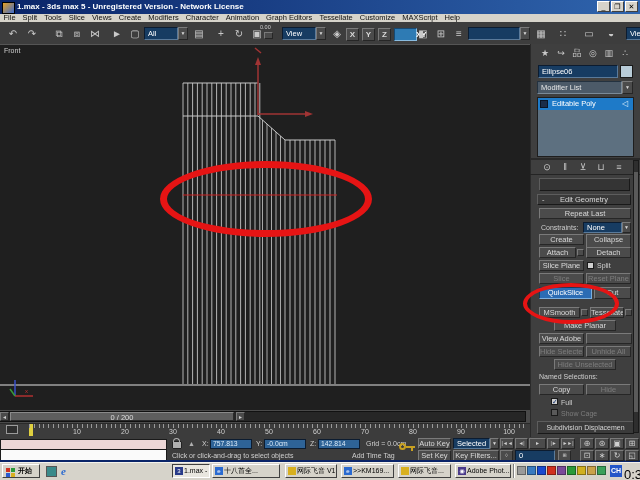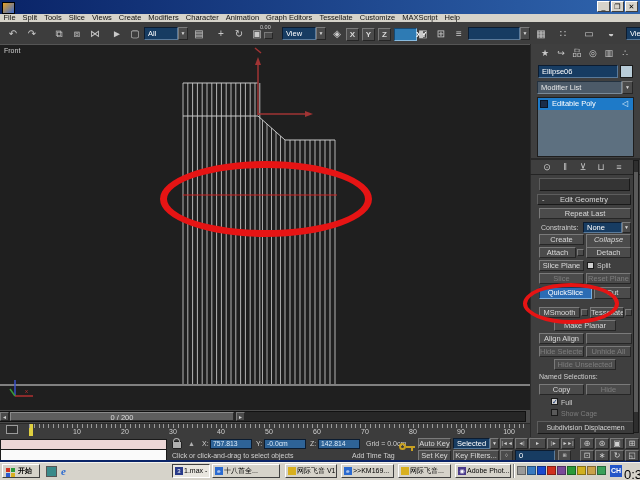--- a/index.html
+++ b/index.html
@@ -75,20 +75,21 @@
         font-size:7px;color:#000;line-height:12px;padding-left:11px;overflow:hidden;white-space:nowrap;box-sizing:border-box;}
   .task.active{background:#e8e6df;border-color:#404040 #fff #fff #404040;}
   .tico{position:absolute;left:2px;top:2px;width:8px;height:8px;font-size:6px;line-height:8px;color:#fff;text-align:center;}
   .trayico{position:absolute;top:466px;width:9px;height:9px;border:1px solid rgba(0,0,0,.35);box-sizing:border-box;}
 </style>
 </head>
 <body>
 
 <div id="titlebar" class="abs">
   <div class="abs" style="left:2px;top:2px;width:11px;height:10px;background:linear-gradient(135deg,#e8a020,#3a6ad0);border:1px solid #000;"></div>
+  <div class="abs t" style="left:17px;">1.max - 3ds max 5 - Unregistered Version - Network License</div>
   <div class="abs winbtn" style="left:597px;">_</div>
   <div class="abs winbtn" style="left:611px;">❐</div>
   <div class="abs winbtn" style="left:625px;">✕</div>
 </div>
 
 <div id="menubar" class="abs">
   <span>File</span>
   <span>Split</span>
   <span>Tools</span>
   <span>Slice</span>
@@ -238,37 +239,37 @@
 <div class="abs rollout" style="left:539px;top:178px;width:91px;height:13px;background:#343434;"></div>
 <div class="abs rollout" style="left:537px;top:194px;width:94px;height:11px;line-height:9px;">
   <span class="abs" style="left:4px;top:0;">-</span>
   <span>Edit Geometry</span>
 </div>
 <div class="abs b" style="left:539px;top:208px;width:92px;height:11px;line-height:9px;">Repeat Last</div>
 <div class="abs txt" style="left:541px;top:224px;">Constraints:</div>
 <div class="abs navy" style="left:583px;top:222px;width:39px;height:11px;line-height:9px;">None</div>
 <div class="abs ddbtn" style="left:622px;top:222px;width:9px;height:11px;line-height:8px;">▼</div>
 <div class="abs b" style="left:539px;top:234px;width:45px;height:11px;line-height:9px;">Create</div>
-<div class="abs b" style="left:586px;top:234px;width:45px;height:23px;line-height:9px;font-style:italic;">Collapse</div>
+<div class="abs b" style="left:586px;top:234px;width:45px;height:23px;line-height:9px;">Collapse</div>
 <div class="abs b" style="left:539px;top:247px;width:37px;height:11px;line-height:9px;">Attach</div>
 <div class="abs minibox" style="left:577px;top:249px;"></div>
 <div class="abs b" style="left:586px;top:247px;width:45px;height:11px;line-height:9px;">Detach</div>
 <div class="abs b" style="left:539px;top:260px;width:45px;height:11px;line-height:9px;">Slice Plane</div>
 <div class="abs chk" style="left:587px;top:262px;"></div>
 <div class="abs txt" style="left:597px;top:262px;">Split</div>
 <div class="abs b gray" style="left:539px;top:273px;width:45px;height:11px;line-height:9px;">Slice</div>
 <div class="abs b gray" style="left:586px;top:273px;width:45px;height:11px;line-height:9px;">Reset Plane</div>
 <div class="abs b on" style="left:539px;top:287px;width:53px;height:12px;line-height:10px;">QuickSlice</div>
 <div class="abs b" style="left:594px;top:287px;width:37px;height:12px;line-height:10px;">Cut</div>
 <div class="abs b" style="left:539px;top:307px;width:41px;height:11px;line-height:9px;">MSmooth</div>
 <div class="abs minibox" style="left:581px;top:309px;"></div>
 <div class="abs b" style="left:590px;top:307px;width:34px;height:11px;line-height:9px;">Tessellate</div>
 <div class="abs minibox" style="left:625px;top:309px;"></div>
 <div class="abs b" style="left:554px;top:320px;width:62px;height:11px;line-height:9px;">Make Planar</div>
-<div class="abs b" style="left:539px;top:333px;width:45px;height:11px;line-height:9px;">Align Align</div>
+<div class="abs b" style="left:539px;top:333px;width:45px;height:11px;line-height:9px;">View Adobe</div>
 <div class="abs b" style="left:586px;top:333px;width:45px;height:11px;line-height:9px;padding-left:44px;">Grid Align</div>
 <div class="abs b gray" style="left:539px;top:346px;width:45px;height:11px;line-height:9px;">Hide Selected</div>
 <div class="abs b gray" style="left:586px;top:346px;width:45px;height:11px;line-height:9px;">Unhide All</div>
 <div class="abs b gray" style="left:554px;top:359px;width:62px;height:11px;line-height:9px;">Hide Unselected</div>
 <div class="abs txt" style="left:539px;top:373px;">Named Selections:</div>
 <div class="abs b" style="left:539px;top:384px;width:45px;height:11px;line-height:9px;">Copy</div>
 <div class="abs b gray" style="left:586px;top:384px;width:45px;height:11px;line-height:9px;">Hide</div>
 <div class="abs chk" style="left:551px;top:398px;">✓</div>
 <div class="abs txt" style="left:561px;top:399px;">Full</div>
 <div class="abs chk gray" style="left:551px;top:409px;"></div>

